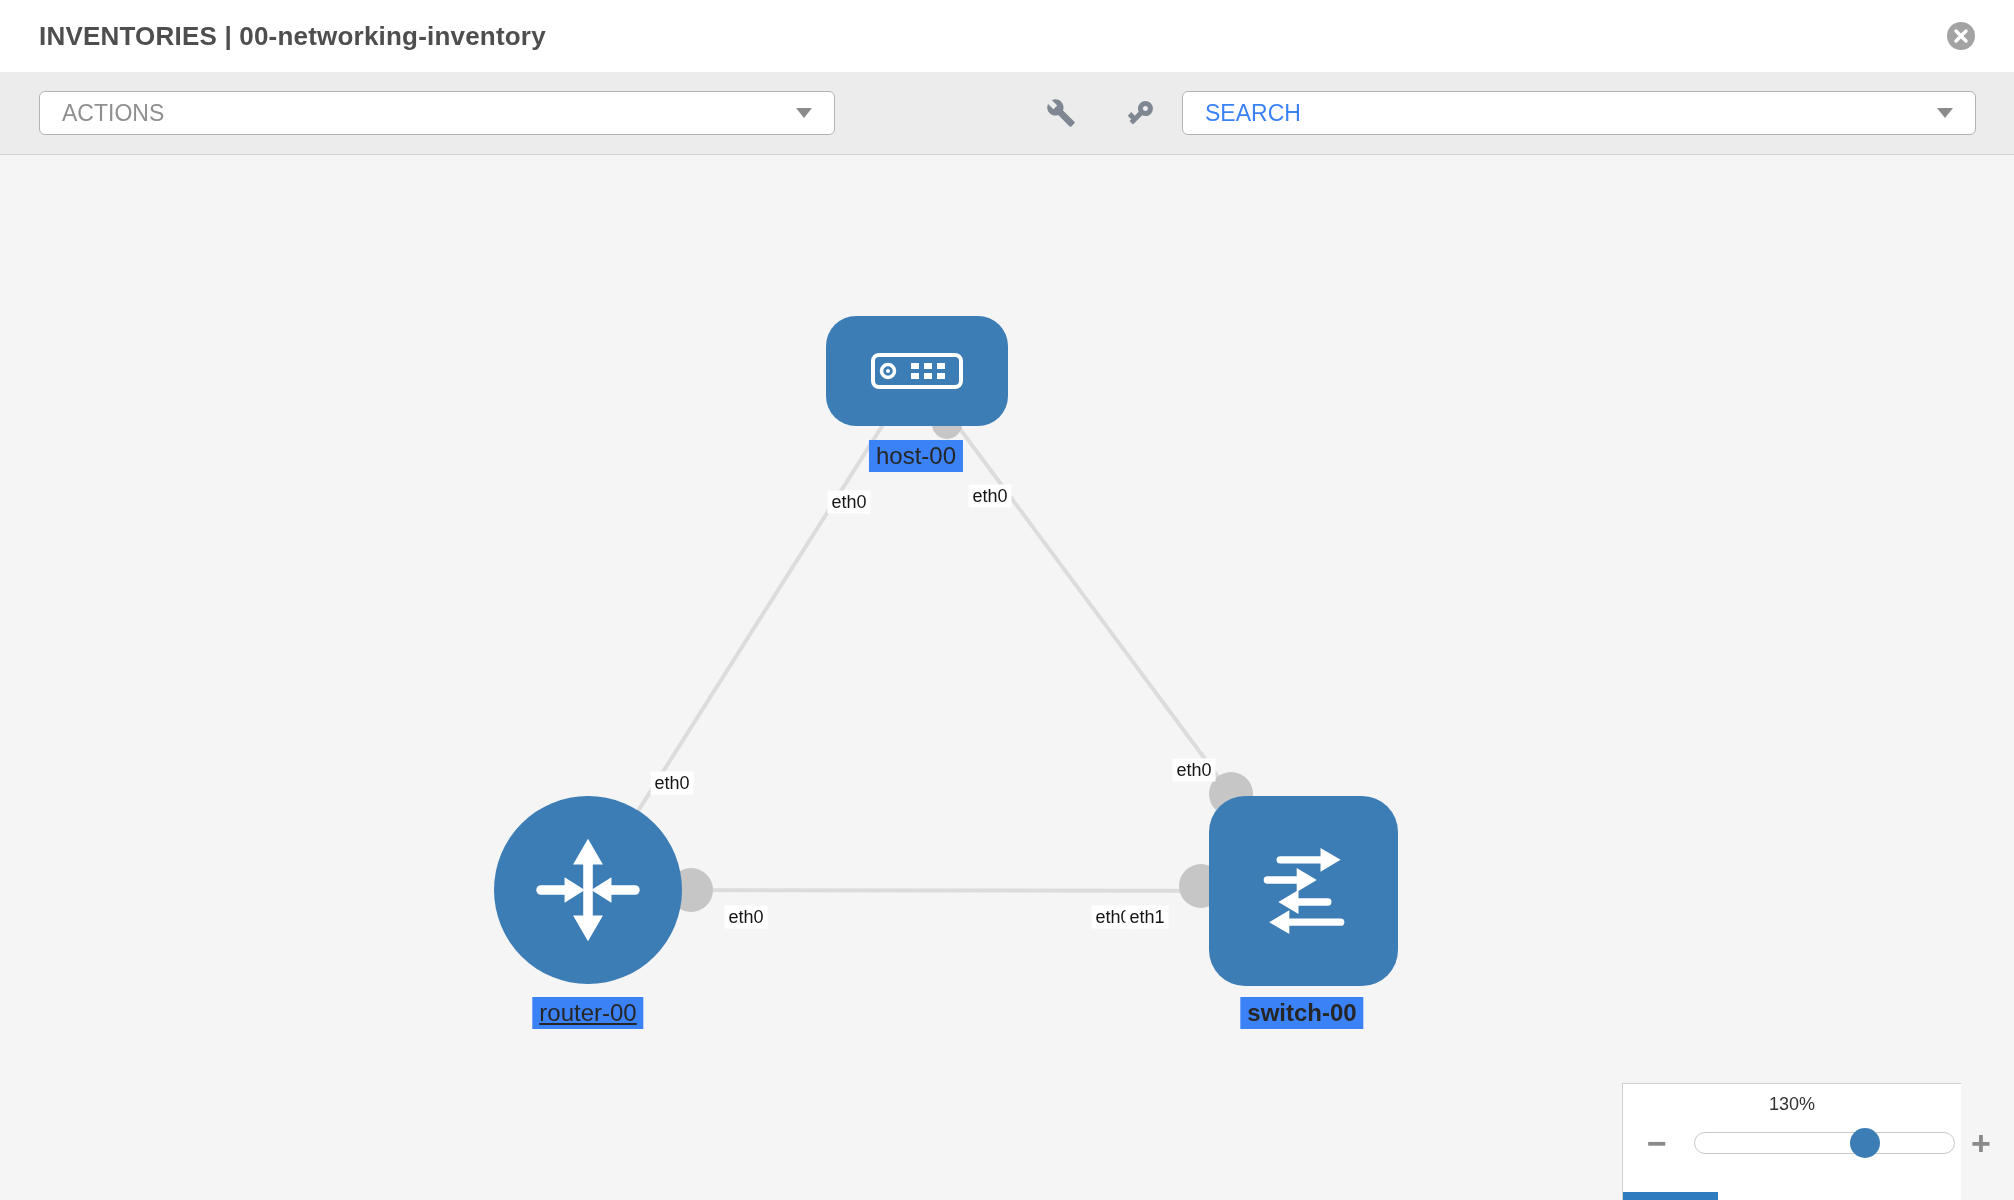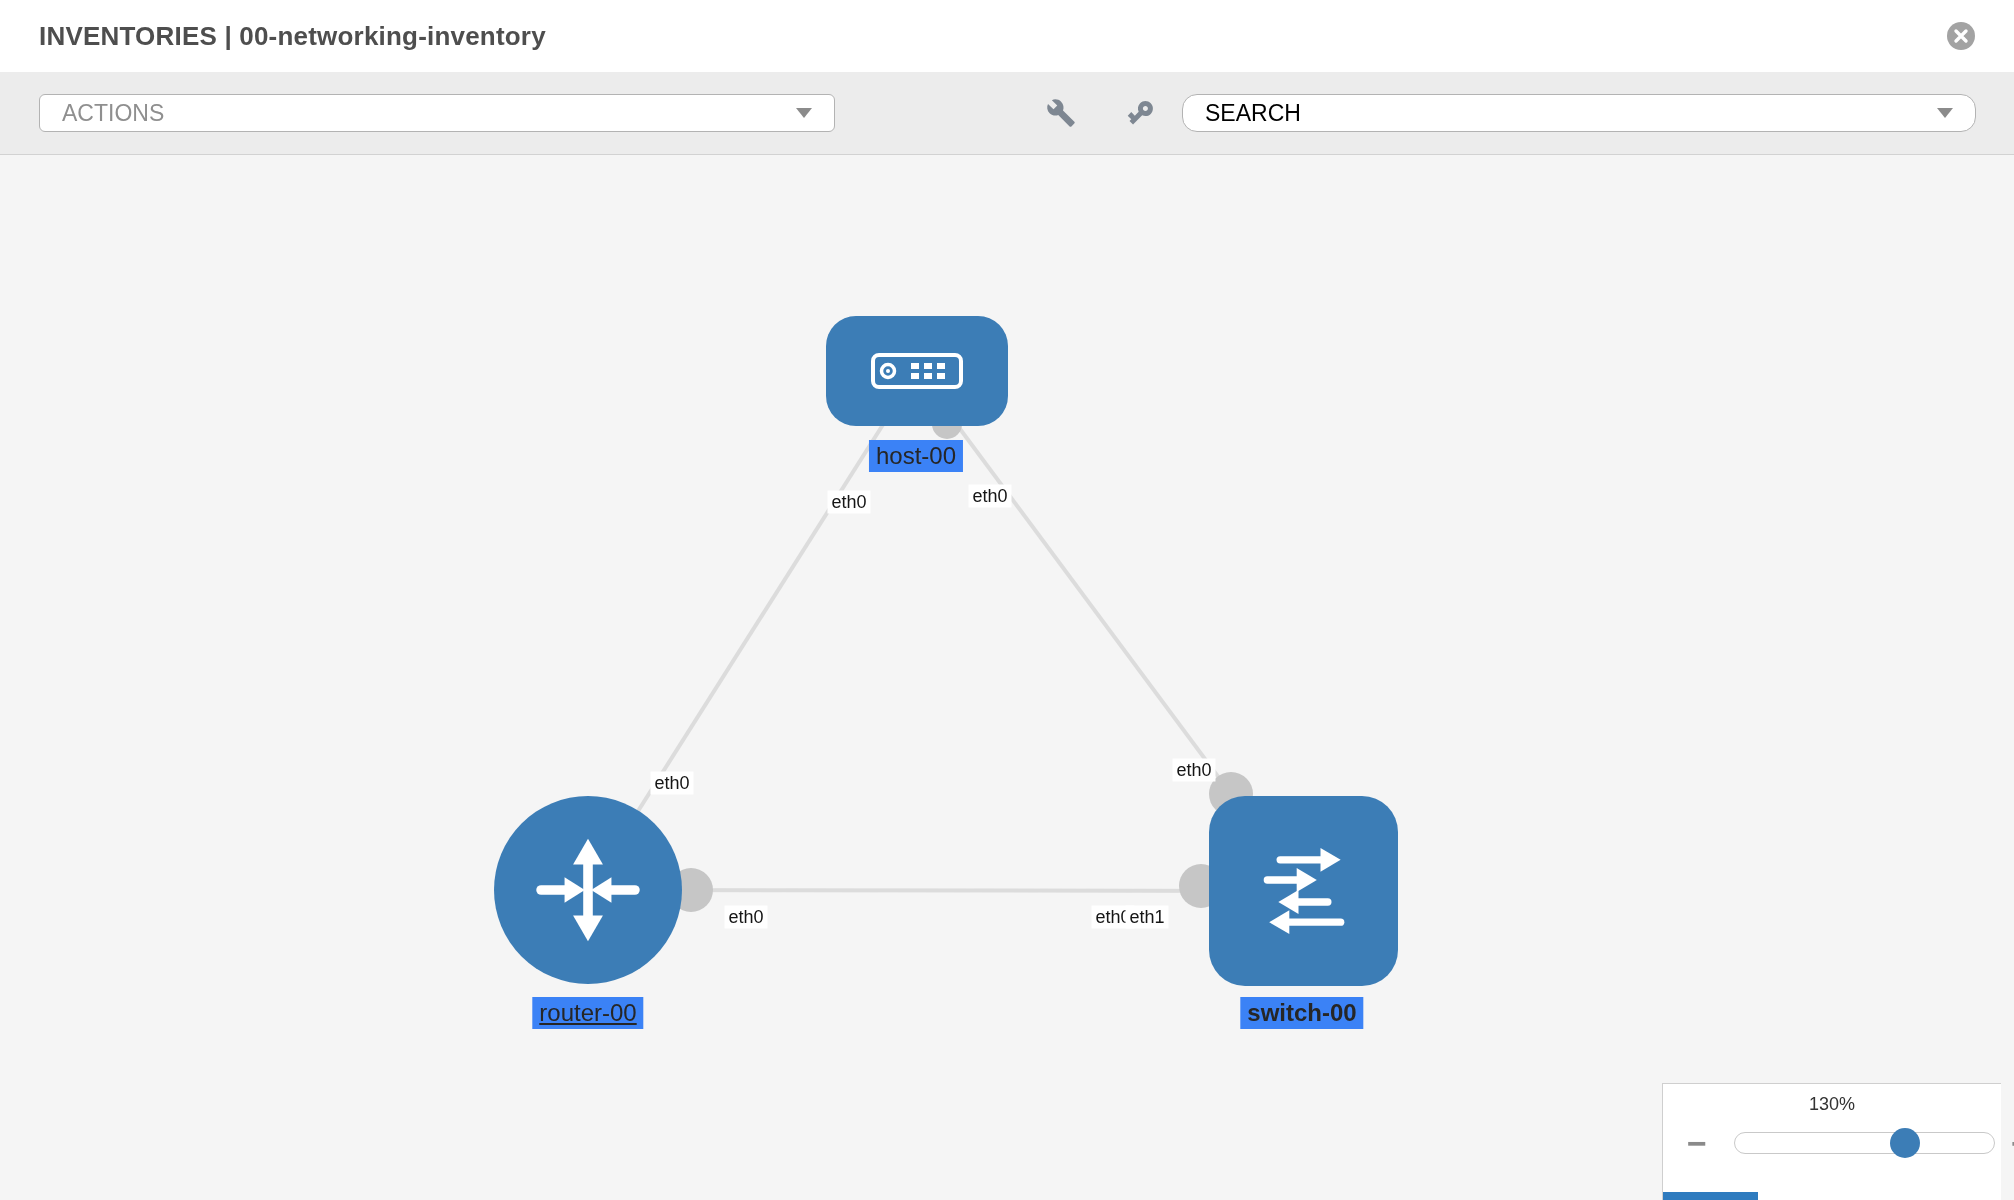--- a/index.html
+++ b/index.html
@@ -11,25 +11,25 @@
   
   .header { height: 72px; background: #fff; display: flex; align-items: center;
     padding: 0 34px 0 39px; text-align: center; }
   .title { font-size: 26px; font-weight: bold; color: #4e4e4e; letter-spacing: 0.2px; }
   .close-btn { margin-left: auto; width: 38px; height: 38px; border: none; background: transparent;
     cursor: pointer; display: flex; align-items: center; justify-content: center; }
 
   
   .toolbar { height: 83px; background: #ececec; border-bottom: 1px solid #d2d2d2;
     display: flex; align-items: center; padding: 0 38px 0 39px; }
-  .select { background: #fff; border: 1px solid #b3b3b3; border-radius: 6px; height: 38px;
+  .select { background: #fff; border: 1px solid #b3b3b3; border-radius: 6px; height: 44px;
     display: flex; align-items: center; justify-content: space-between; padding: 4px 22px;
     font-size: 23px; color: #8f8f8f; cursor: pointer; }
   .actions-select { width: 796px; }
-  .search-select { width: 794px; margin-left: auto; color: #000000; border-radius: 15px; }
+  .search-select { width: 794px; margin-left: auto; color: #3b82f6; }
   .tools { flex: 1; display: flex; justify-content: center; align-items: center; gap: 36px;
     transform: translateX(92px); }
   .tool-btn { width: 44px; height: 44px; border: none; background: transparent; cursor: pointer;
     display: flex; align-items: center; justify-content: center; }
   .key-rot { transform: rotate(135deg); }
 
   
   .canvas { position: relative; width: 2014px; height: 1045px; background: #f5f5f5; overflow: hidden; }
   .edges { position: absolute; left: 0; top: 0; z-index: 1; }
 
@@ -41,21 +41,21 @@
   .node-router { left: 494px;  top: 641px; width: 188px; height: 188px; border-radius: 50%; }
   .node-switch { left: 1209px; top: 641px; width: 189px; height: 190px; border-radius: 36px; }
 
   .node-label { position: absolute; transform: translate(-50%, -50%); z-index: 5;
     background: #3b82f6; color: #262626; font-size: 24px; padding: 2px 7px; white-space: nowrap; }
   .if-label { position: absolute; transform: translate(-50%, -50%); z-index: 4;
     background: #fff; color: #151515; font-size: 18px; padding: 1px 4px; white-space: nowrap; margin-top: 32px; }
   .if-front { z-index: 5; }
 
   
-  .zoom-panel { position: absolute; left: 1662px; top: 928px; width: 339px; height: 117px;
+  .zoom-panel { position: absolute; left: 1622px; top: 928px; width: 339px; height: 117px;
     background: #fff; border: 1px solid #cfcfcf; border-right: none; border-bottom: none;
     z-index: 6; }
   .zoom-level { text-align: center; padding-top: 10px; font-size: 18px; color: #333; }
   .zoom-out, .zoom-in { position: absolute; border: none; background: transparent;
     color: #8a8a8a; font-size: 34px; font-weight: bold; line-height: 1; cursor: pointer; }
   .zoom-out { left: 24px; top: 42px; }
   .zoom-in  { left: 348px; top: 42px; }
   .zoom-slider { position: absolute; left: 71px; top: 48px; width: 261px; height: 22px;
     background: #fff; border: 1px solid #c9c9c9; border-radius: 12px; cursor: pointer; }
   .zoom-knob { position: absolute; left: 155px; top: -5px; width: 30px; height: 30px;

